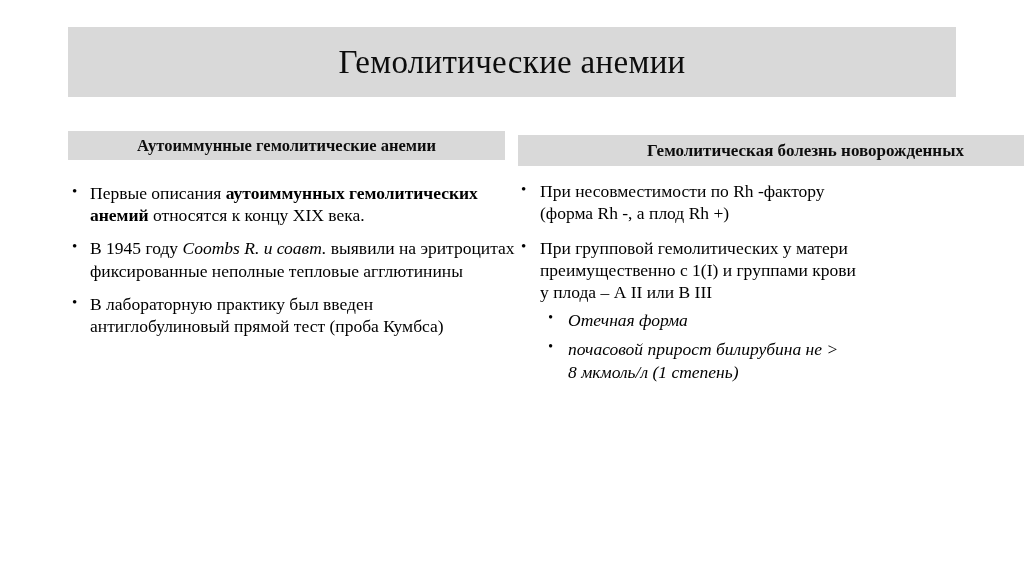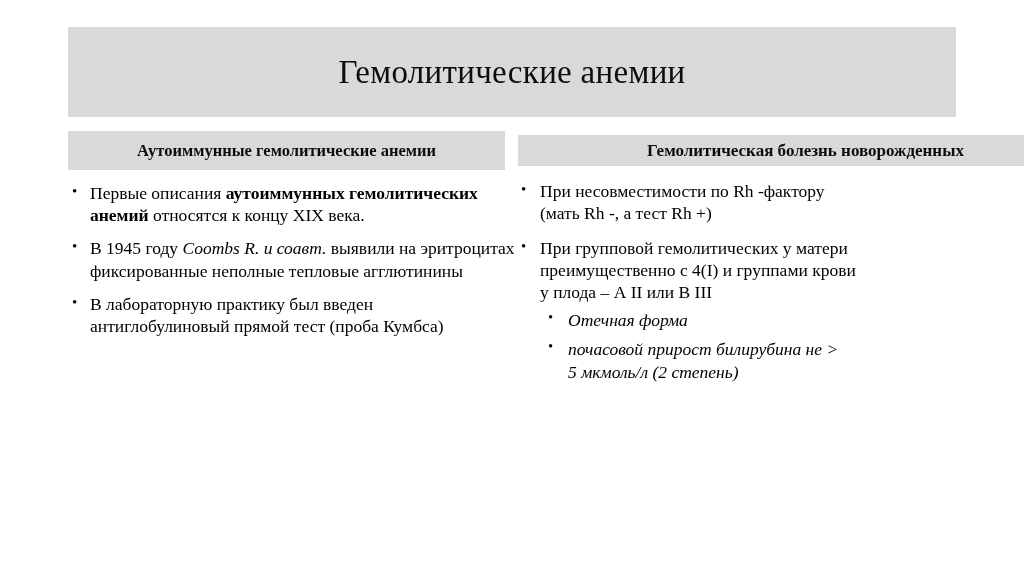--- a/index.html
+++ b/index.html
@@ -25,21 +25,21 @@
     height: 574px;
     background: #ffffff;
   }
 
   
   .title-banner {
     position: absolute;
     left: 68px;
     top: 27px;
     width: 888px;
-    height: 90px;
+    height: 70px;
     background: #d9d9d9;
     display: flex;
     align-items: center;
     justify-content: center;
   }
   .title-text {
     font-family: "Liberation Serif", "DejaVu Serif", serif;
     font-size: 33px;
     font-weight: 400;
     letter-spacing: 0.3px;
@@ -59,21 +59,21 @@
     font-size: 16.5px;
     font-weight: bold;
     color: #0d0d0d;
     white-space: nowrap;
   }
 
   #header-left {
     left: 68px;
     top: 131px;
     width: 437px;
-    height: 39px;
+    height: 29px;
   }
   #header-right {
     left: 518px;
     top: 135px;
     width: 511px;
     height: 31px;
     padding-left: 32px;
   }
   #header-right .col-header-text {
     font-size: 17px;
@@ -186,35 +186,35 @@
       </li>
 
     </ul>
   </div>
 
   <div class="column" id="column-right">
     <ul class="bullets">
 
       <li>
         <span class="line">При несовместимости по Rh -фактору</span>
-        <span class="line">(мать Rh -, а тест Rh +)</span>
+        <span class="line">(форма Rh -, а плод Rh +)</span>
       </li>
 
       <li>
         <span class="line">При групповой гемолитических у матери</span>
-        <span class="line">преимущественно с 4(I) и группами крови</span>
+        <span class="line">преимущественно с 1(I) и группами крови</span>
         <span class="line">у плода – А II или В III</span>
 
         <ul class="subbullets">
           <li>
             <span class="line">Отечная форма</span>
           </li>
           <li>
             <span class="line">почасовой прирост билирубина не &gt;</span>
-            <span class="line">5 мкмоль/л (2 степень)</span>
+            <span class="line">8 мкмоль/л (1 степень)</span>
           </li>
         </ul>
       </li>
 
     </ul>
   </div>
 
 </div>
 
 </body></html>

